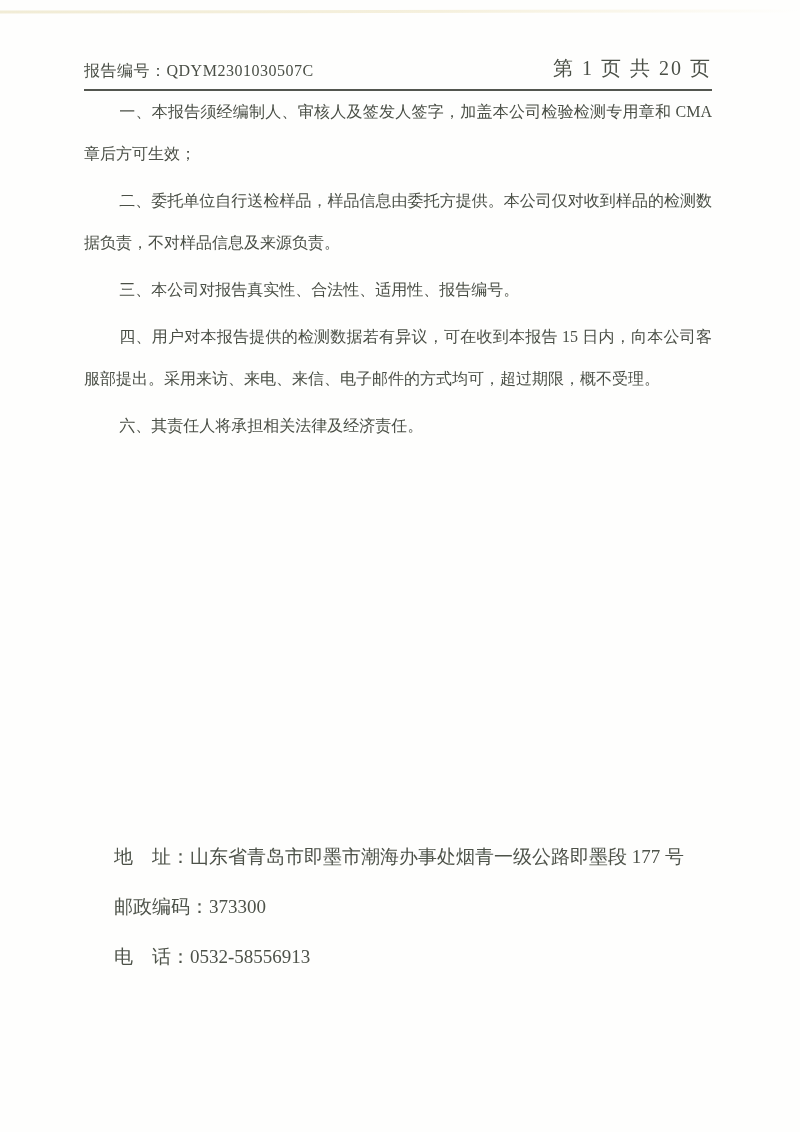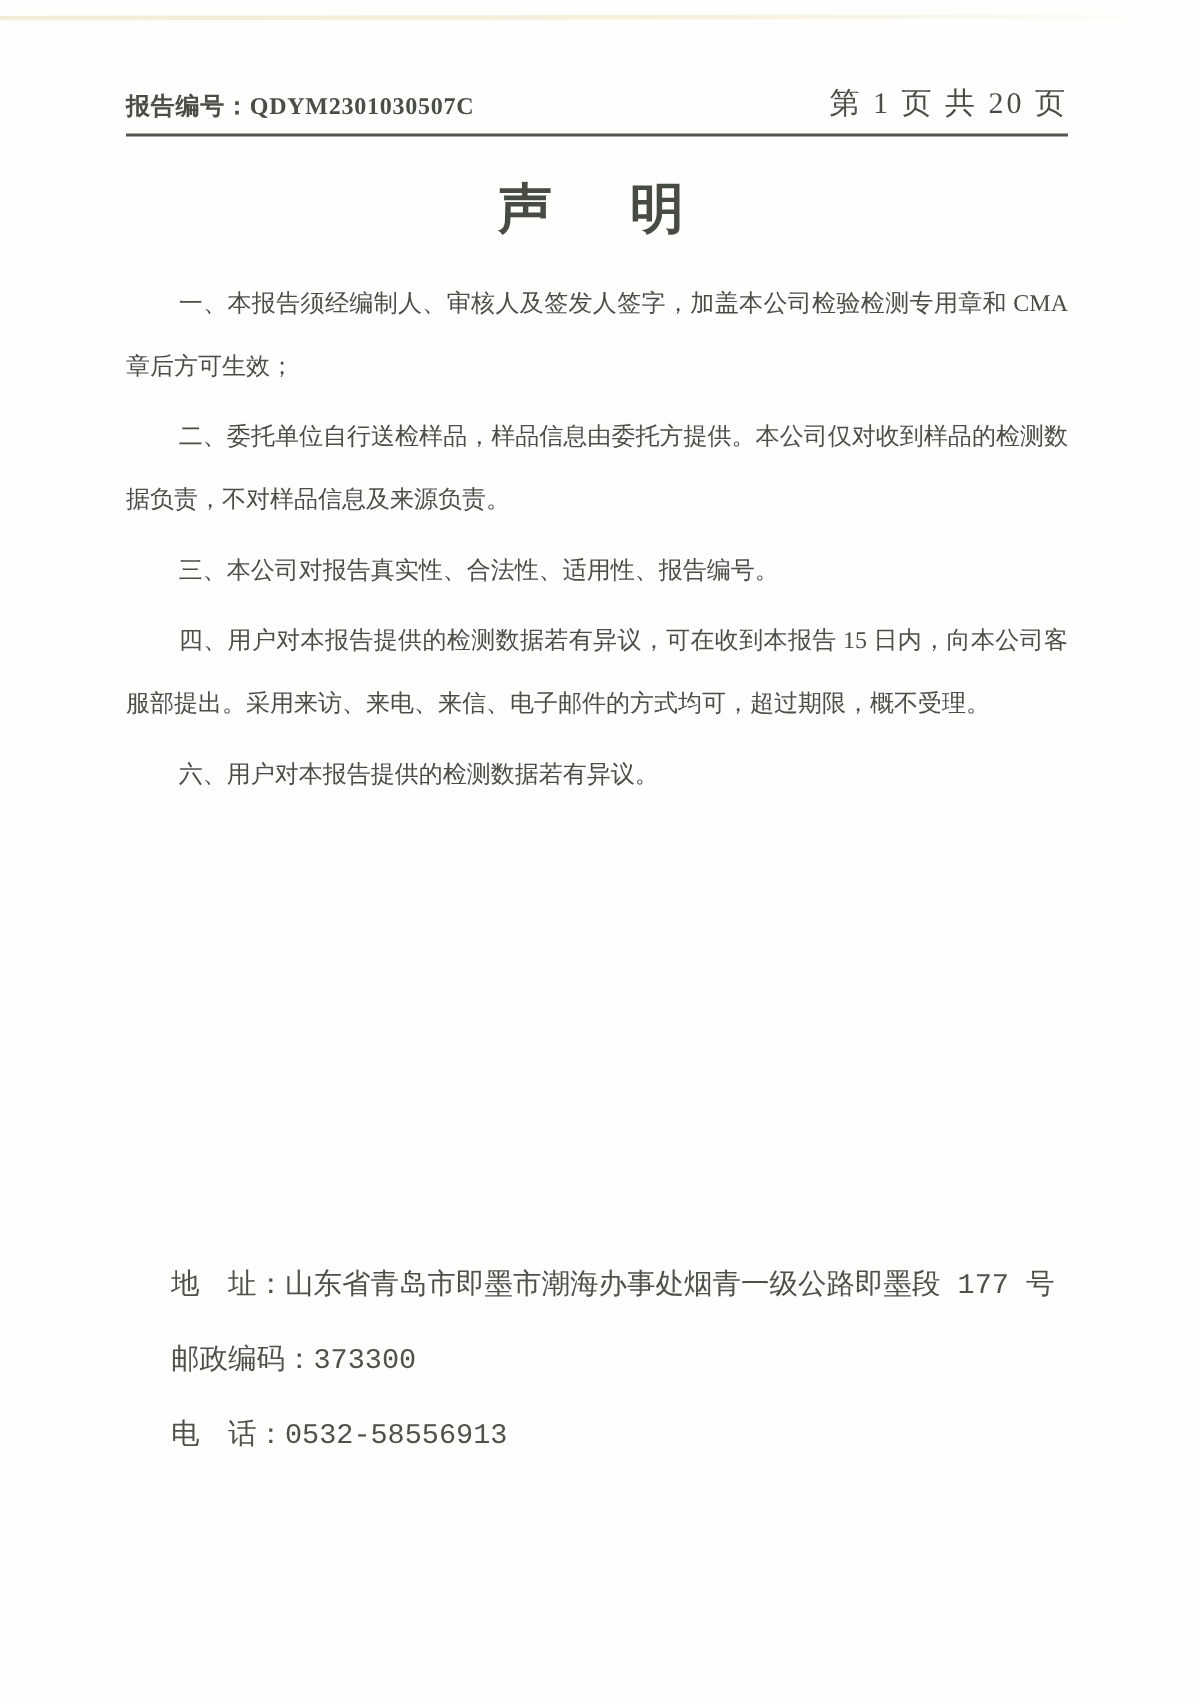--- a/index.html
+++ b/index.html
@@ -33,21 +33,21 @@
   .doc-header {
     margin-top: 55px;
     display: flex;
     justify-content: space-between;
     align-items: flex-end;
     border-bottom: 2px solid #53564f;
     padding-bottom: 7px;
   }
   .report-no {
     font-size: 16px;
-    font-weight: bold;
+    font-weight: normal;
     letter-spacing: 0.5px;
   }
   .page-info {
     font-size: 20px;
     letter-spacing: 2px;
   }
   h1.doc-title {
     margin: 24px 0 18px 0;
     text-align: center;
     font-size: 36px;
@@ -68,43 +68,41 @@
     position: absolute;
     top: 832px;
     left: 114px;
     width: 600px;
     font-size: 19px;
     line-height: 50px;
     color: #4d5249;
   }
   .doc-footer div {
     white-space: pre;
-    font-family: Liberation Mono, monospace;
   }
 </style>
 </head>
 <body>
 
 <div class="scan-edge"></div>
 
 <div class="page-inner">
 
   <div class="doc-header">
     <span class="report-no">报告编号：QDYM2301030507C</span>
     <span class="page-info">第 1 页 共 20 页</span>
   </div>
 
-  <h1 class="doc-title">声　明</h1>
 
   <div class="doc-body">
     <p>一、本报告须经编制人、审核人及签发人签字，加盖本公司检验检测专用章和 CMA 章后方可生效；</p>
     <p>二、委托单位自行送检样品，样品信息由委托方提供。本公司仅对收到样品的检测数据负责，不对样品信息及来源负责。</p>
     <p>三、本公司对报告真实性、合法性、适用性、报告编号。</p>
     <p>四、用户对本报告提供的检测数据若有异议，可在收到本报告 15 日内，向本公司客服部提出。采用来访、来电、来信、电子邮件的方式均可，超过期限，概不受理。</p>
-    <p>六、用户对本报告提供的检测数据若有异议。</p>
+    <p>六、其责任人将承担相关法律及经济责任。</p>
   </div>
 
 </div>
 
 <div class="doc-footer">
   <div>地　址：山东省青岛市即墨市潮海办事处烟青一级公路即墨段 177 号</div>
   <div>邮政编码：373300</div>
   <div>电　话：0532-58556913</div>
 </div>
 

